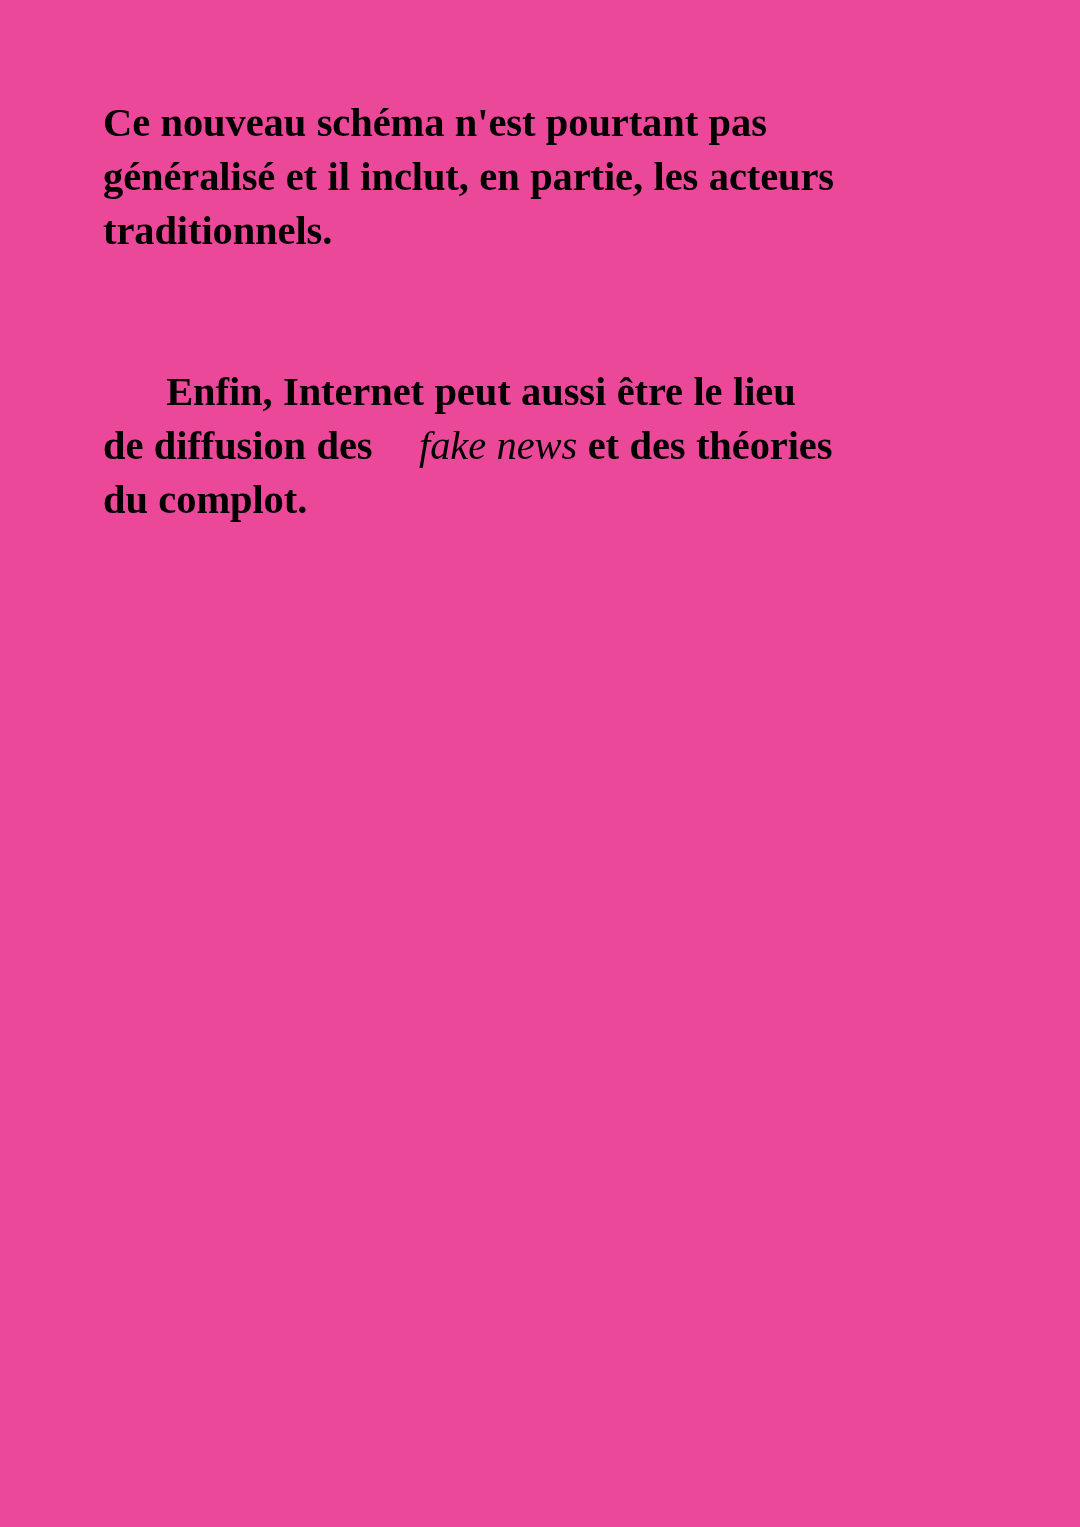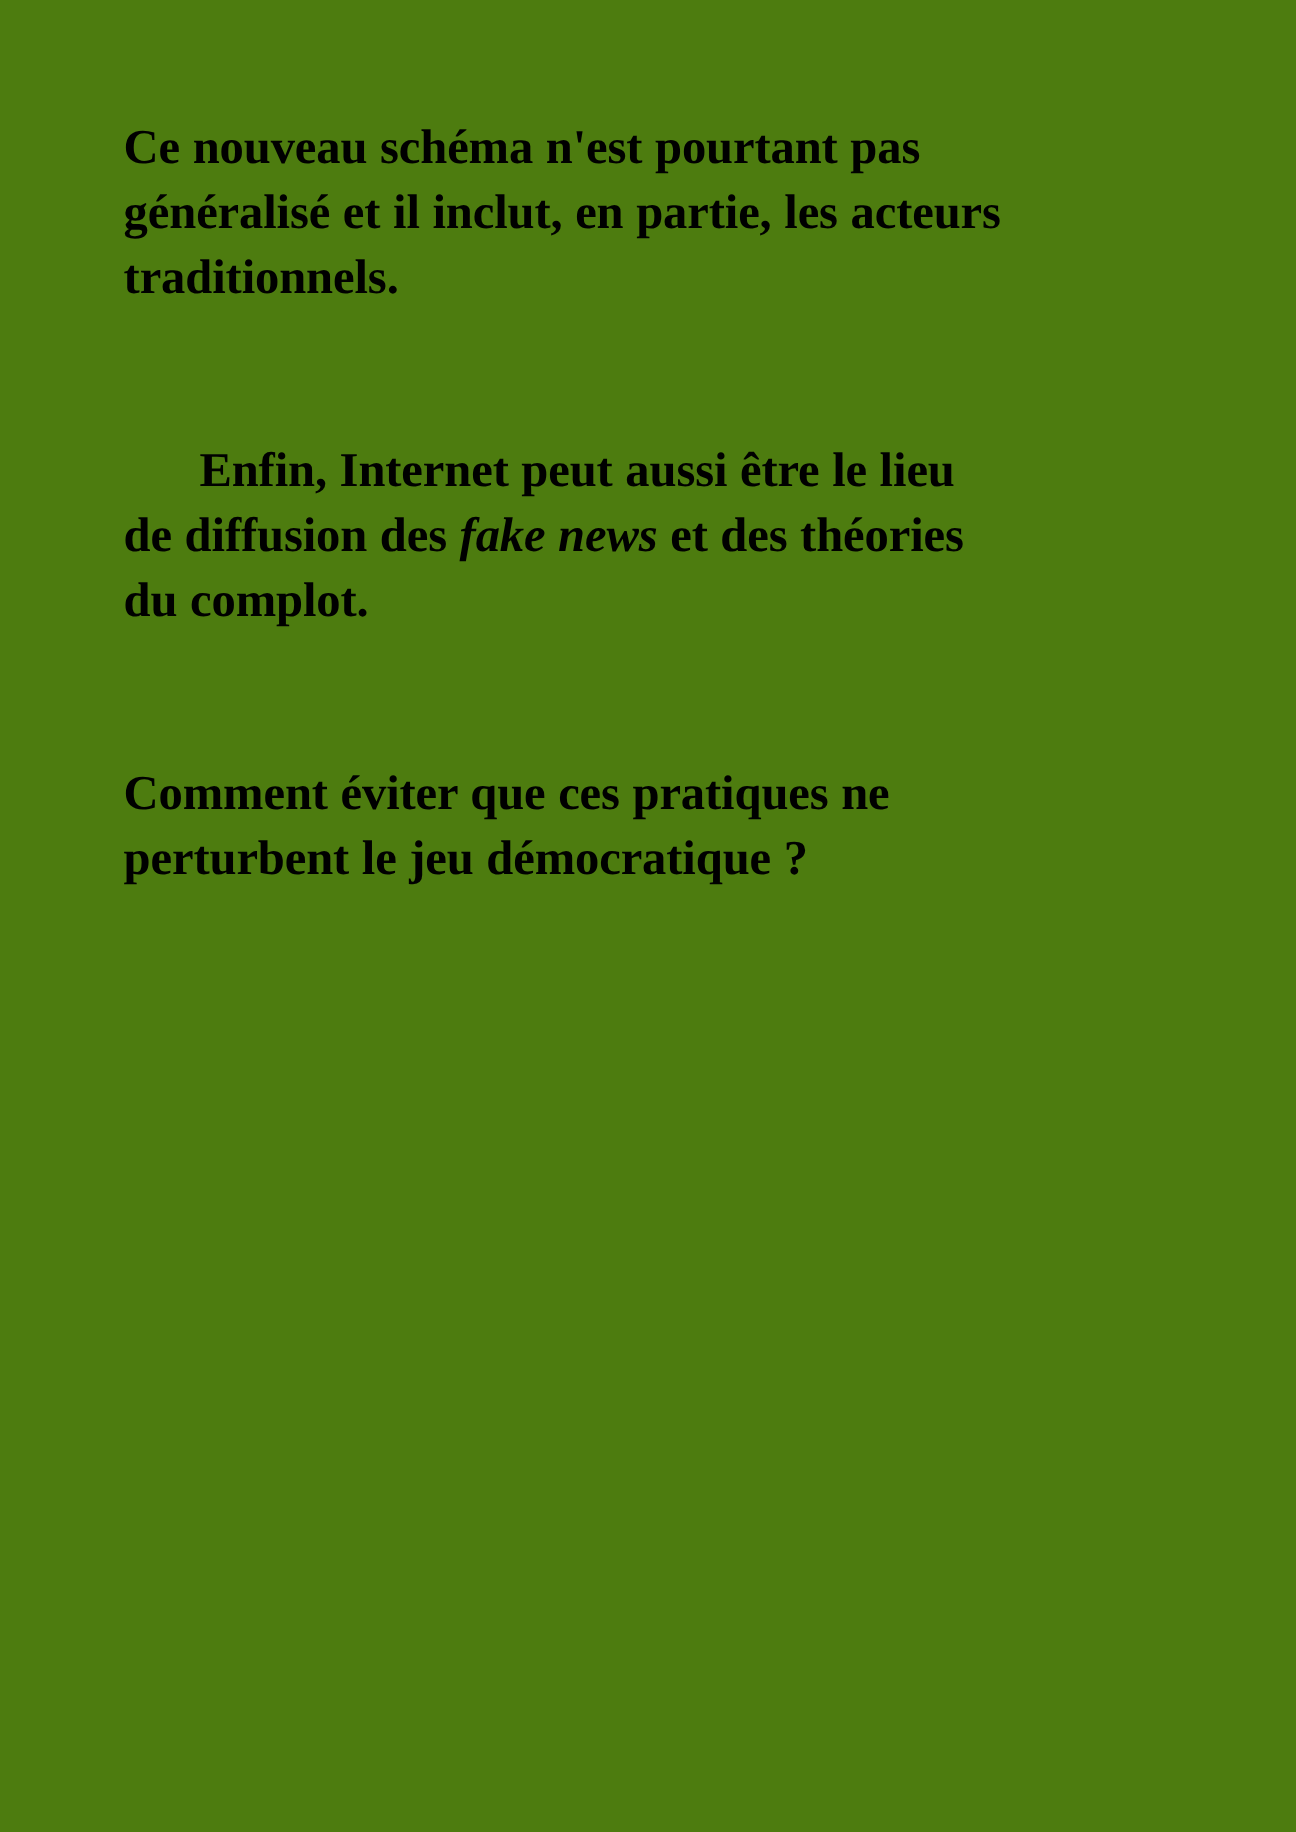--- a/index.html
+++ b/index.html
@@ -11,21 +11,21 @@
     width: 1080px;
     height: 1527px;
     background: #ffffff;
     font-family: "Liberation Serif", "DejaVu Serif", serif;
     overflow: hidden;
   }
   .page {
     position: relative;
     width: 1080px;
     height: 1527px;
-    background: #4d7c0f;
+    background: #ec4899;
     box-sizing: border-box;
     padding: 96px 115px 0 103px;
   }
   .doc-body {
     width: 870px;
   }
   .para {
     color: #000000;
     font-weight: bold;
     font-size: 40.5px;
@@ -35,21 +35,22 @@
     white-space: pre-wrap;
     text-align: left;
     word-spacing: 0.5px;
   }
   .para:last-child {
     margin-bottom: 0;
   }
   .para em,
   .para .italic {
     font-style: italic;
-    font-weight: bold;
+    font-weight: normal;
+    margin-left: 36px;
   }
 </style>
 </head>
 <body>
 
 <div class="page">
   <div class="doc-body">
 
     <p class="para">Ce nouveau schéma n'est pourtant pas
 généralisé et il inclut, en partie, les acteurs
@@ -57,17 +58,15 @@
 
 
 
 
     <p class="para">
       <span>Enfin, Internet peut aussi être le lieu
 de diffusion des </span><em class="italic">fake news</em><span> et des théories
 du complot.</span>
     </p>
 
-    <p class="para">Comment éviter que ces pratiques ne
-perturbent le jeu démocratique ?</p>
 
   </div>
 </div>
 
 </body></html>

